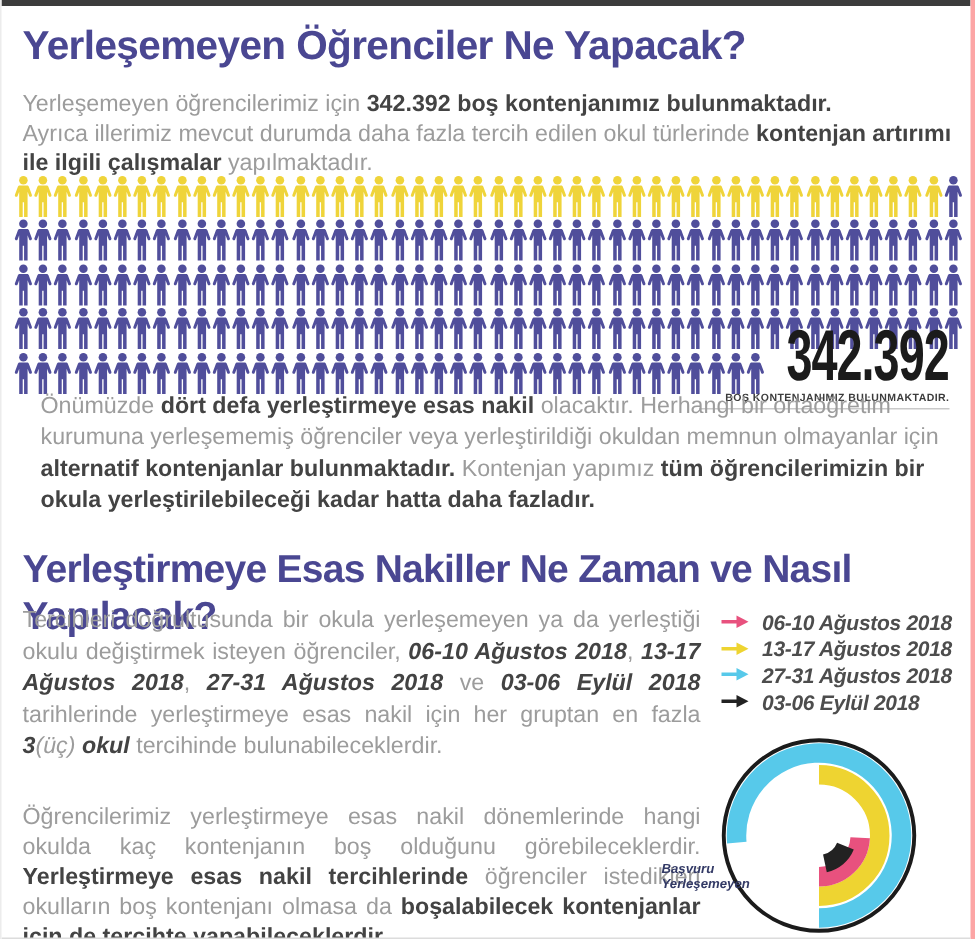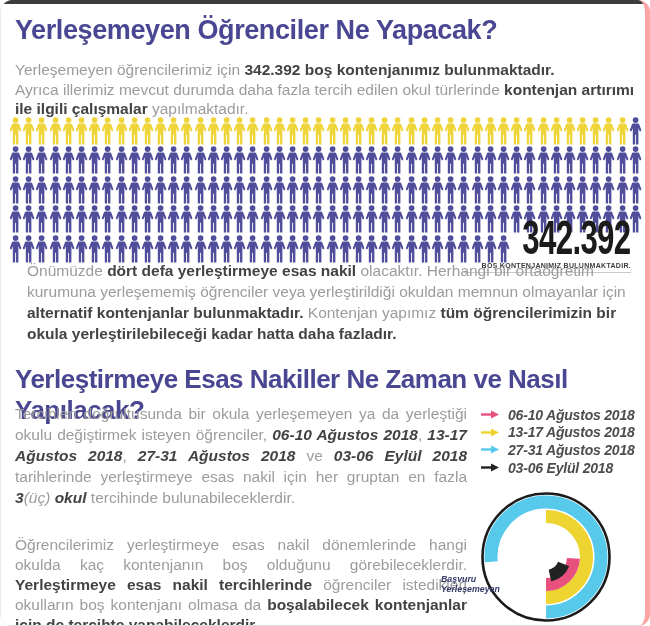--- a/index.html
+++ b/index.html
@@ -1,17 +1,17 @@
 <!DOCTYPE html>
 <html><head>
 <meta charset="utf-8">
 <style>
   html,body{margin:0;padding:0;background:#fff;}
   #page{position:relative;width:650px;height:626px;background:#ffffff;overflow:hidden;
-        font-family:"Liberation Sans",sans-serif;border-left:1px solid #ececec;border-right:5px solid #fca5a5;box-sizing:border-box;border-radius:12px;}
+        font-family:"Liberation Sans",sans-serif;border-left:1px solid #ececec;border-right:3px solid #fca5a5;box-sizing:border-box;}
   .topbar{position:absolute;left:0;top:0;width:100%;height:4px;background:#3c3c3c;}
   .bottomline{position:absolute;left:0;bottom:0;width:100%;height:1px;background:#dcdcdc;}
 
   .title{position:absolute;left:14px;font-weight:bold;color:#4a4792;letter-spacing:-0.4px;}
   #title1{top:15px;font-size:27px;}
   #title2{top:364px;font-size:26px;letter-spacing:-0.5px;}
 
   .para{position:absolute;left:14px;color:#9c9c9c;font-size:15.5px;}
   #para1{top:60px;width:624px;line-height:19.5px;}
   #para2{top:260px;width:624px;line-height:21px;margin-left:12px;}

